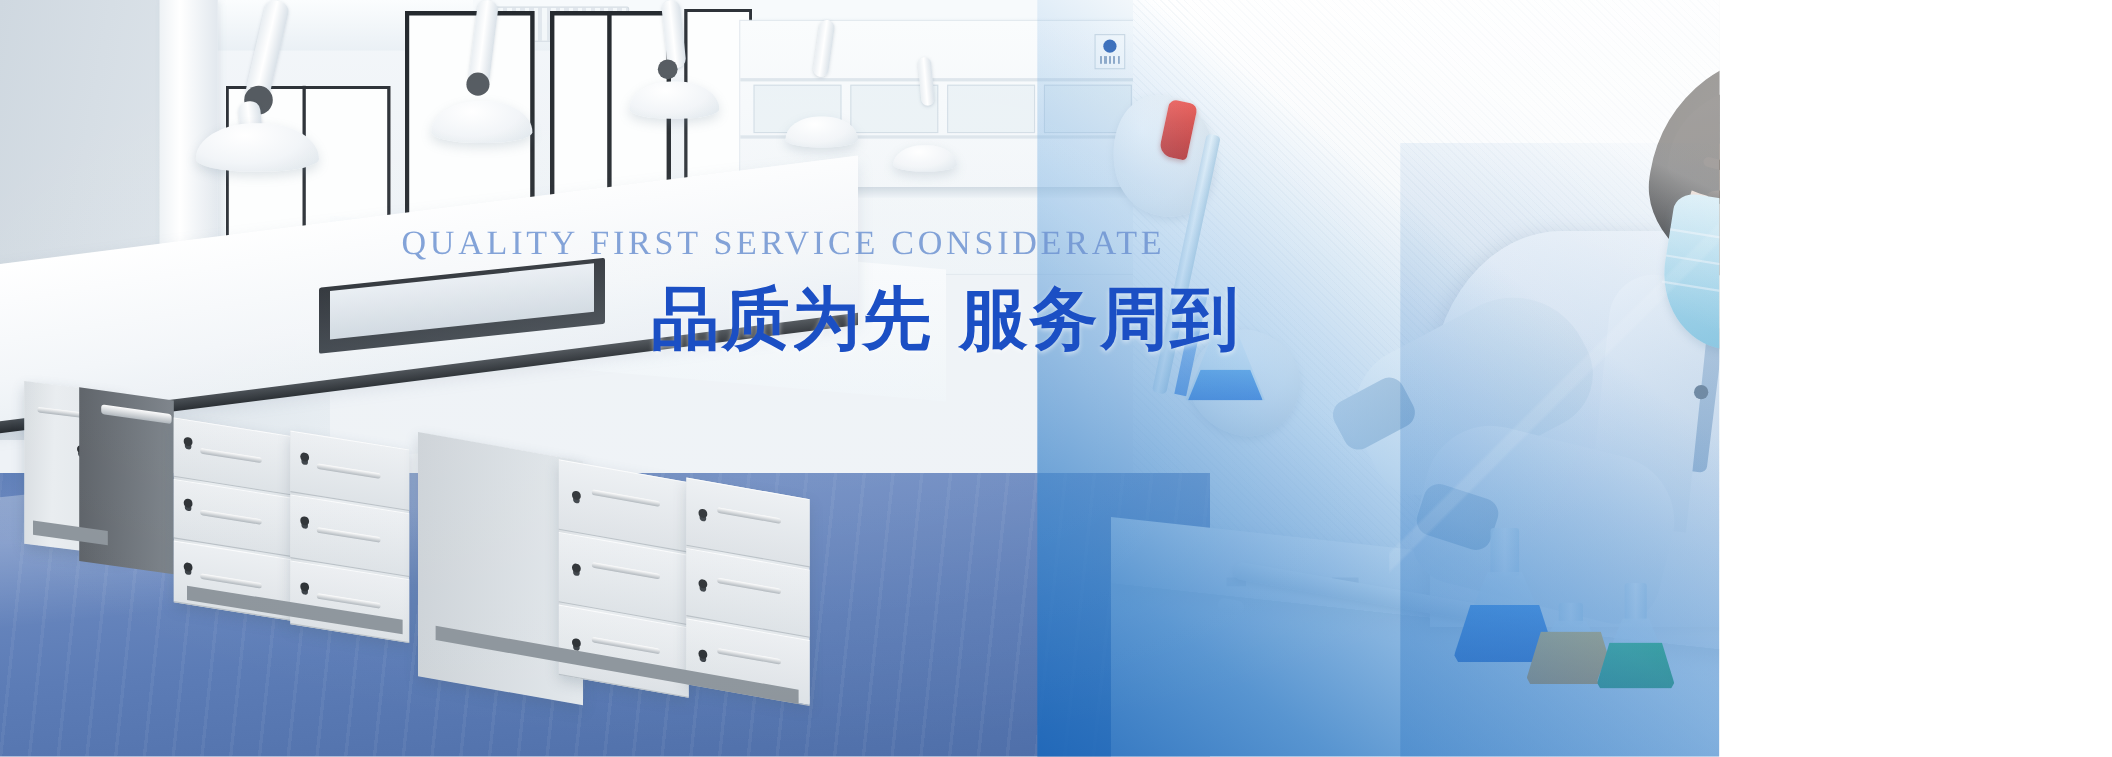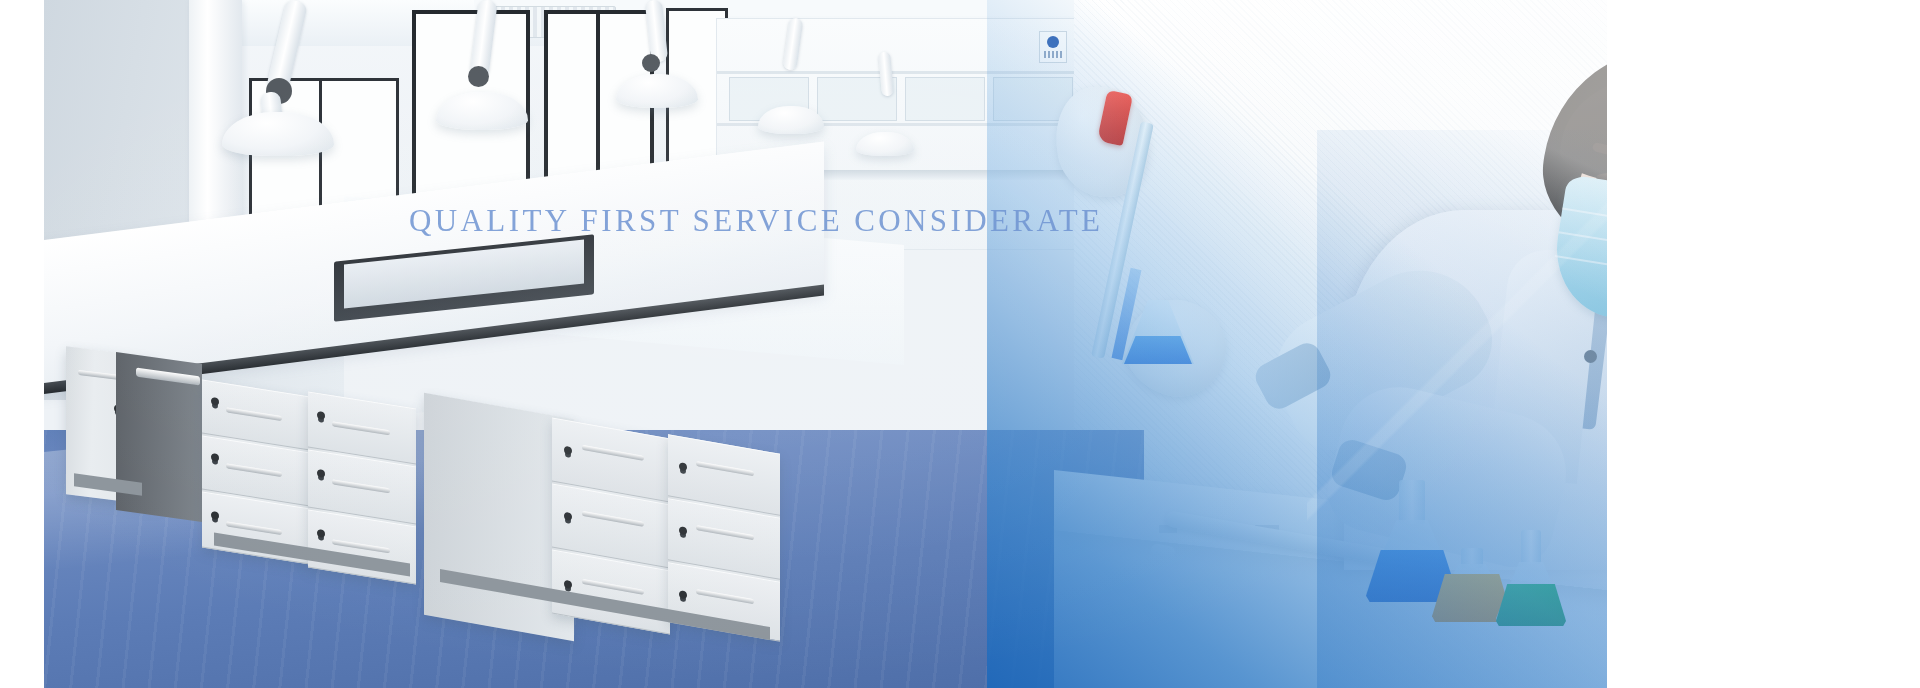--- a/index.html
+++ b/index.html
@@ -1,21 +1,20 @@
 <!DOCTYPE html>
 <html><head>
 <meta charset="utf-8">
 <style>
   html,body{margin:0;padding:0;background:#fff;}
   body{font-family:"Liberation Sans","DejaVu Sans",sans-serif;}
 
   #banner{
     position:relative;width:1563px;height:688px;overflow:hidden;
     background:#eef2f6;
-    margin-left:44px;
   }
 
   
   .layer{position:absolute;inset:0;}
 
   
   .wall-left{position:absolute;left:0;top:0;width:300px;height:400px;
     background:linear-gradient(100deg,#cfd8e0 0%,#dde4ea 55%,#e6ecf1 100%);}
   .wall-mid{position:absolute;left:190px;top:0;width:480px;height:330px;
     background:linear-gradient(180deg,#f4f7fa 0%,#e8eef3 100%);}
@@ -495,16 +494,19 @@
     <div class="blue-wash"></div>
     <div class="blue-wash2"></div>
     <div class="blue-chev"></div>
     <div class="haze"></div>
   </div>
 
   <div class="copy">
 
     <div class="eyebrow">QUALITY FIRST SERVICE CONSIDERATE</div>
 
+    <div class="headline">
+      <span>品质为先</span><span class="gap"></span><span>服务周到</span>
+    </div>
 
 
   </div>
 </div>
 
 </body></html>

